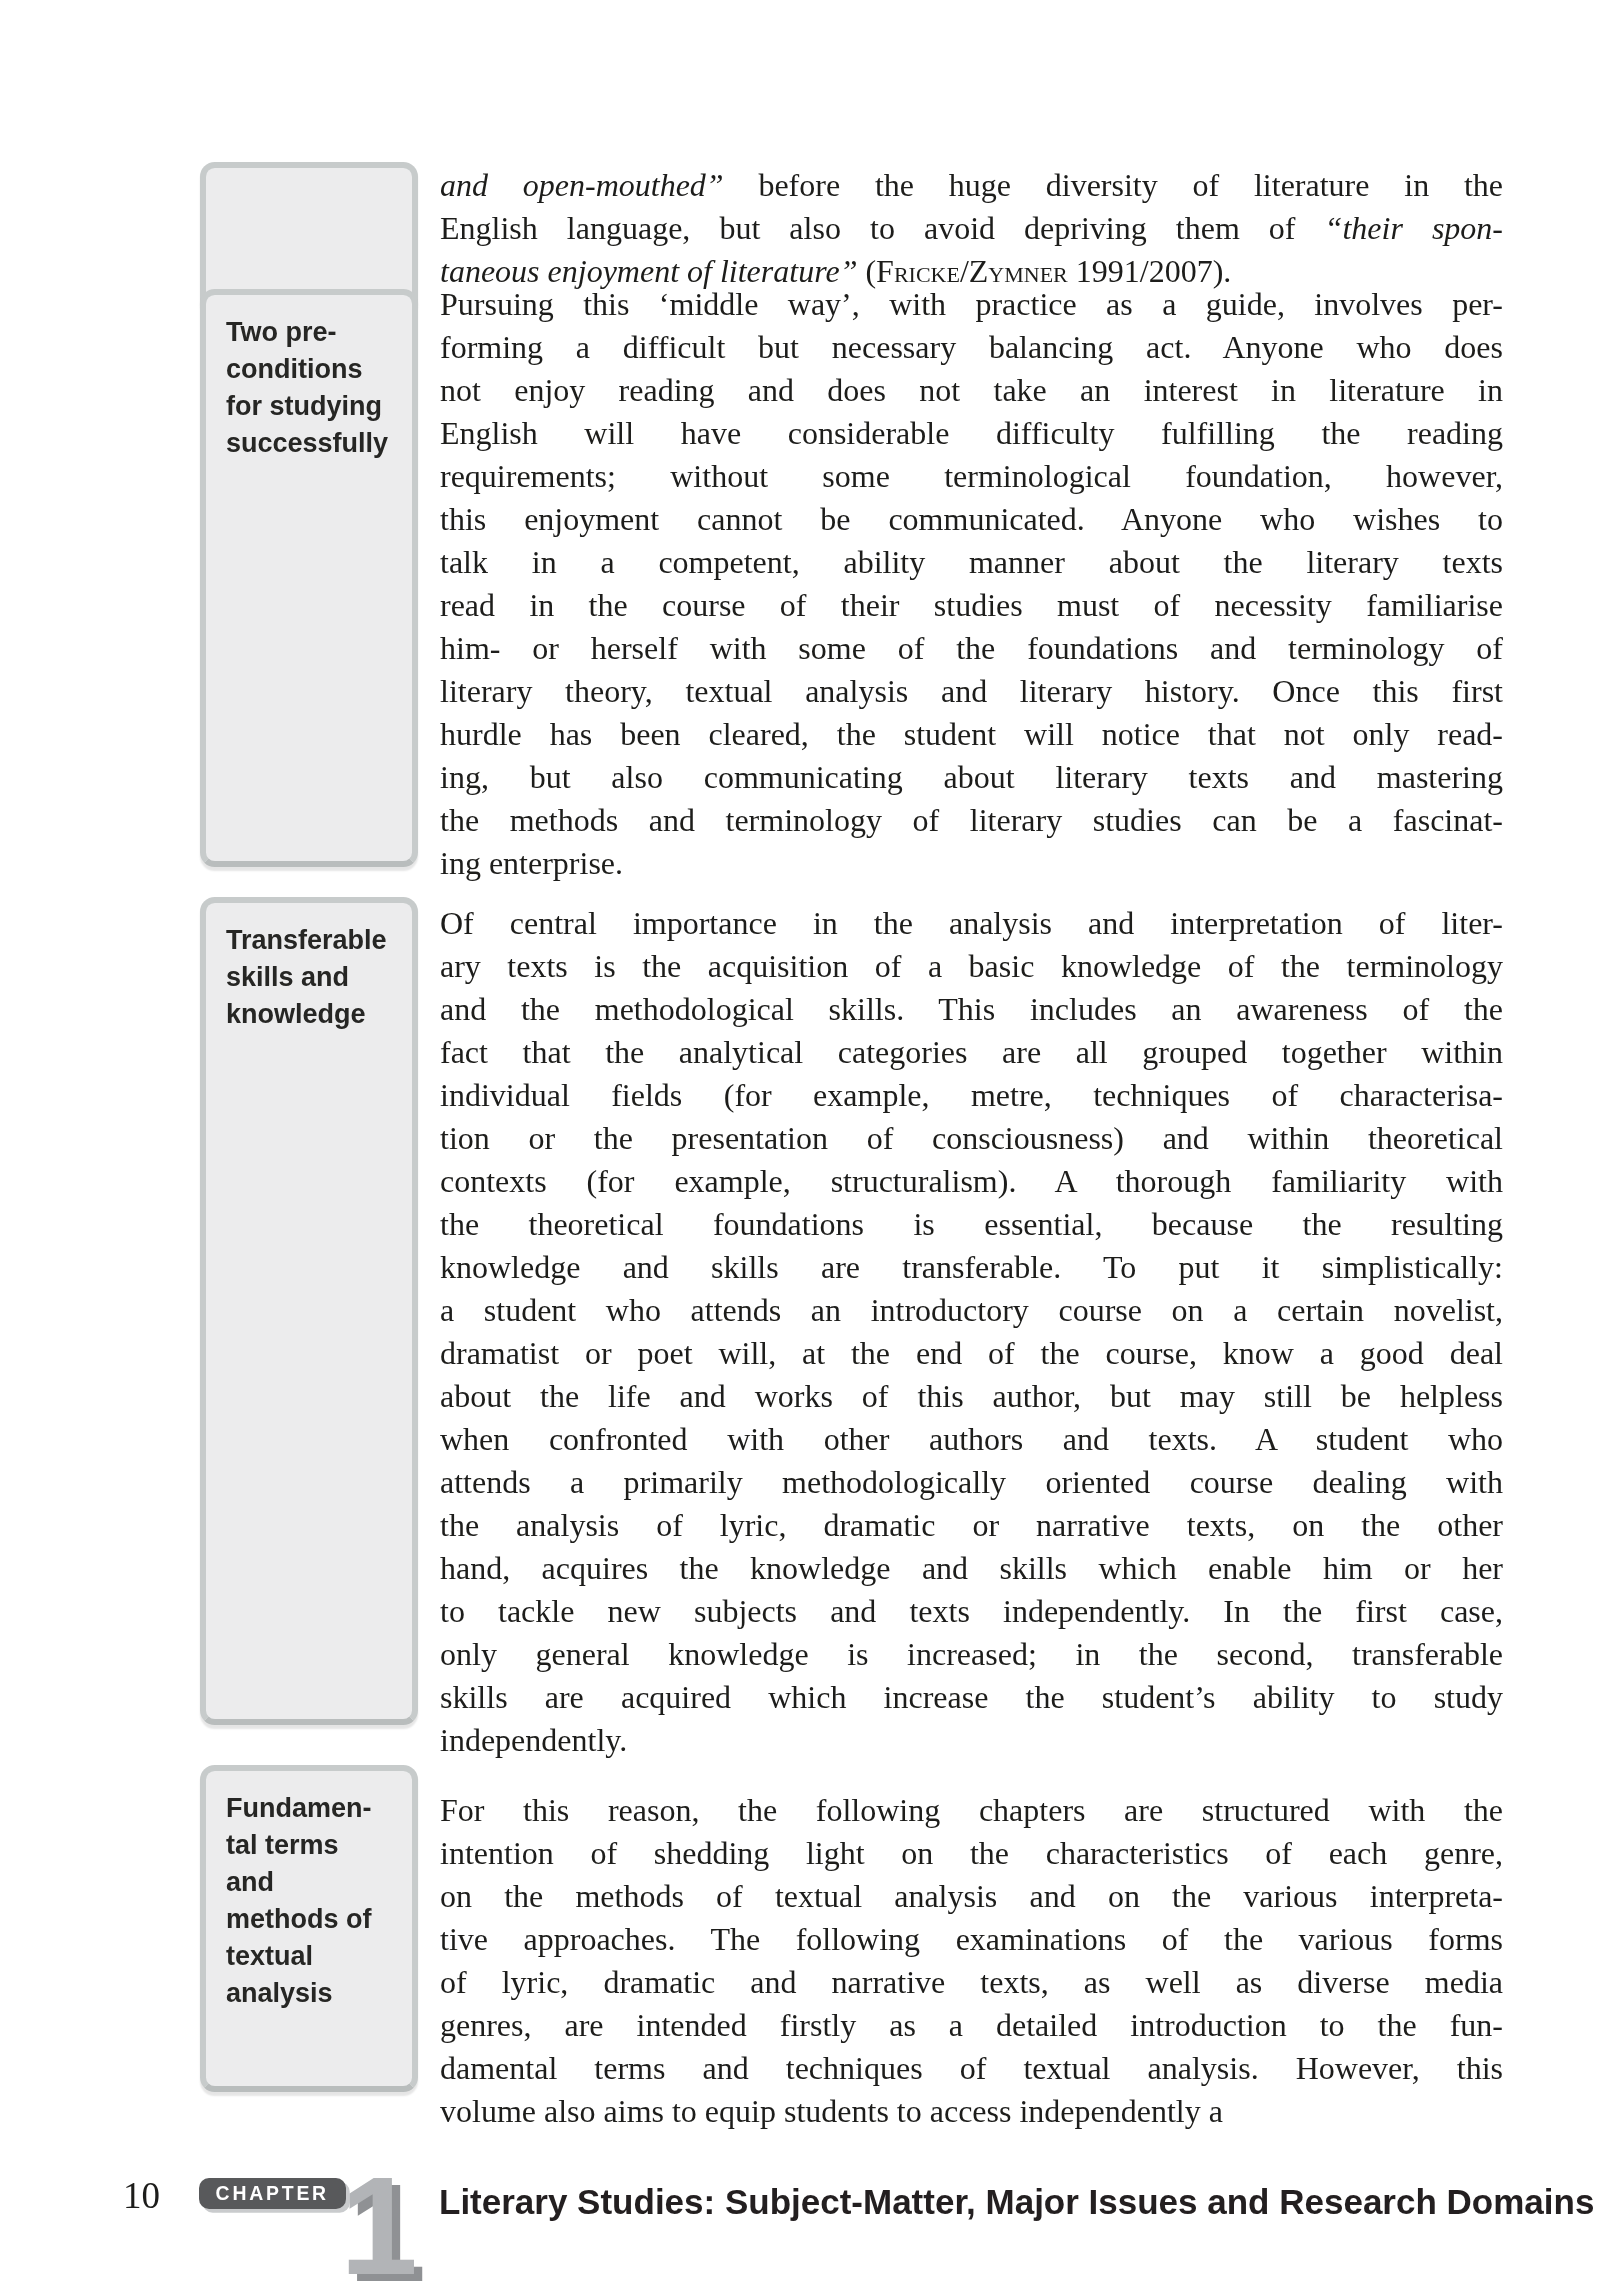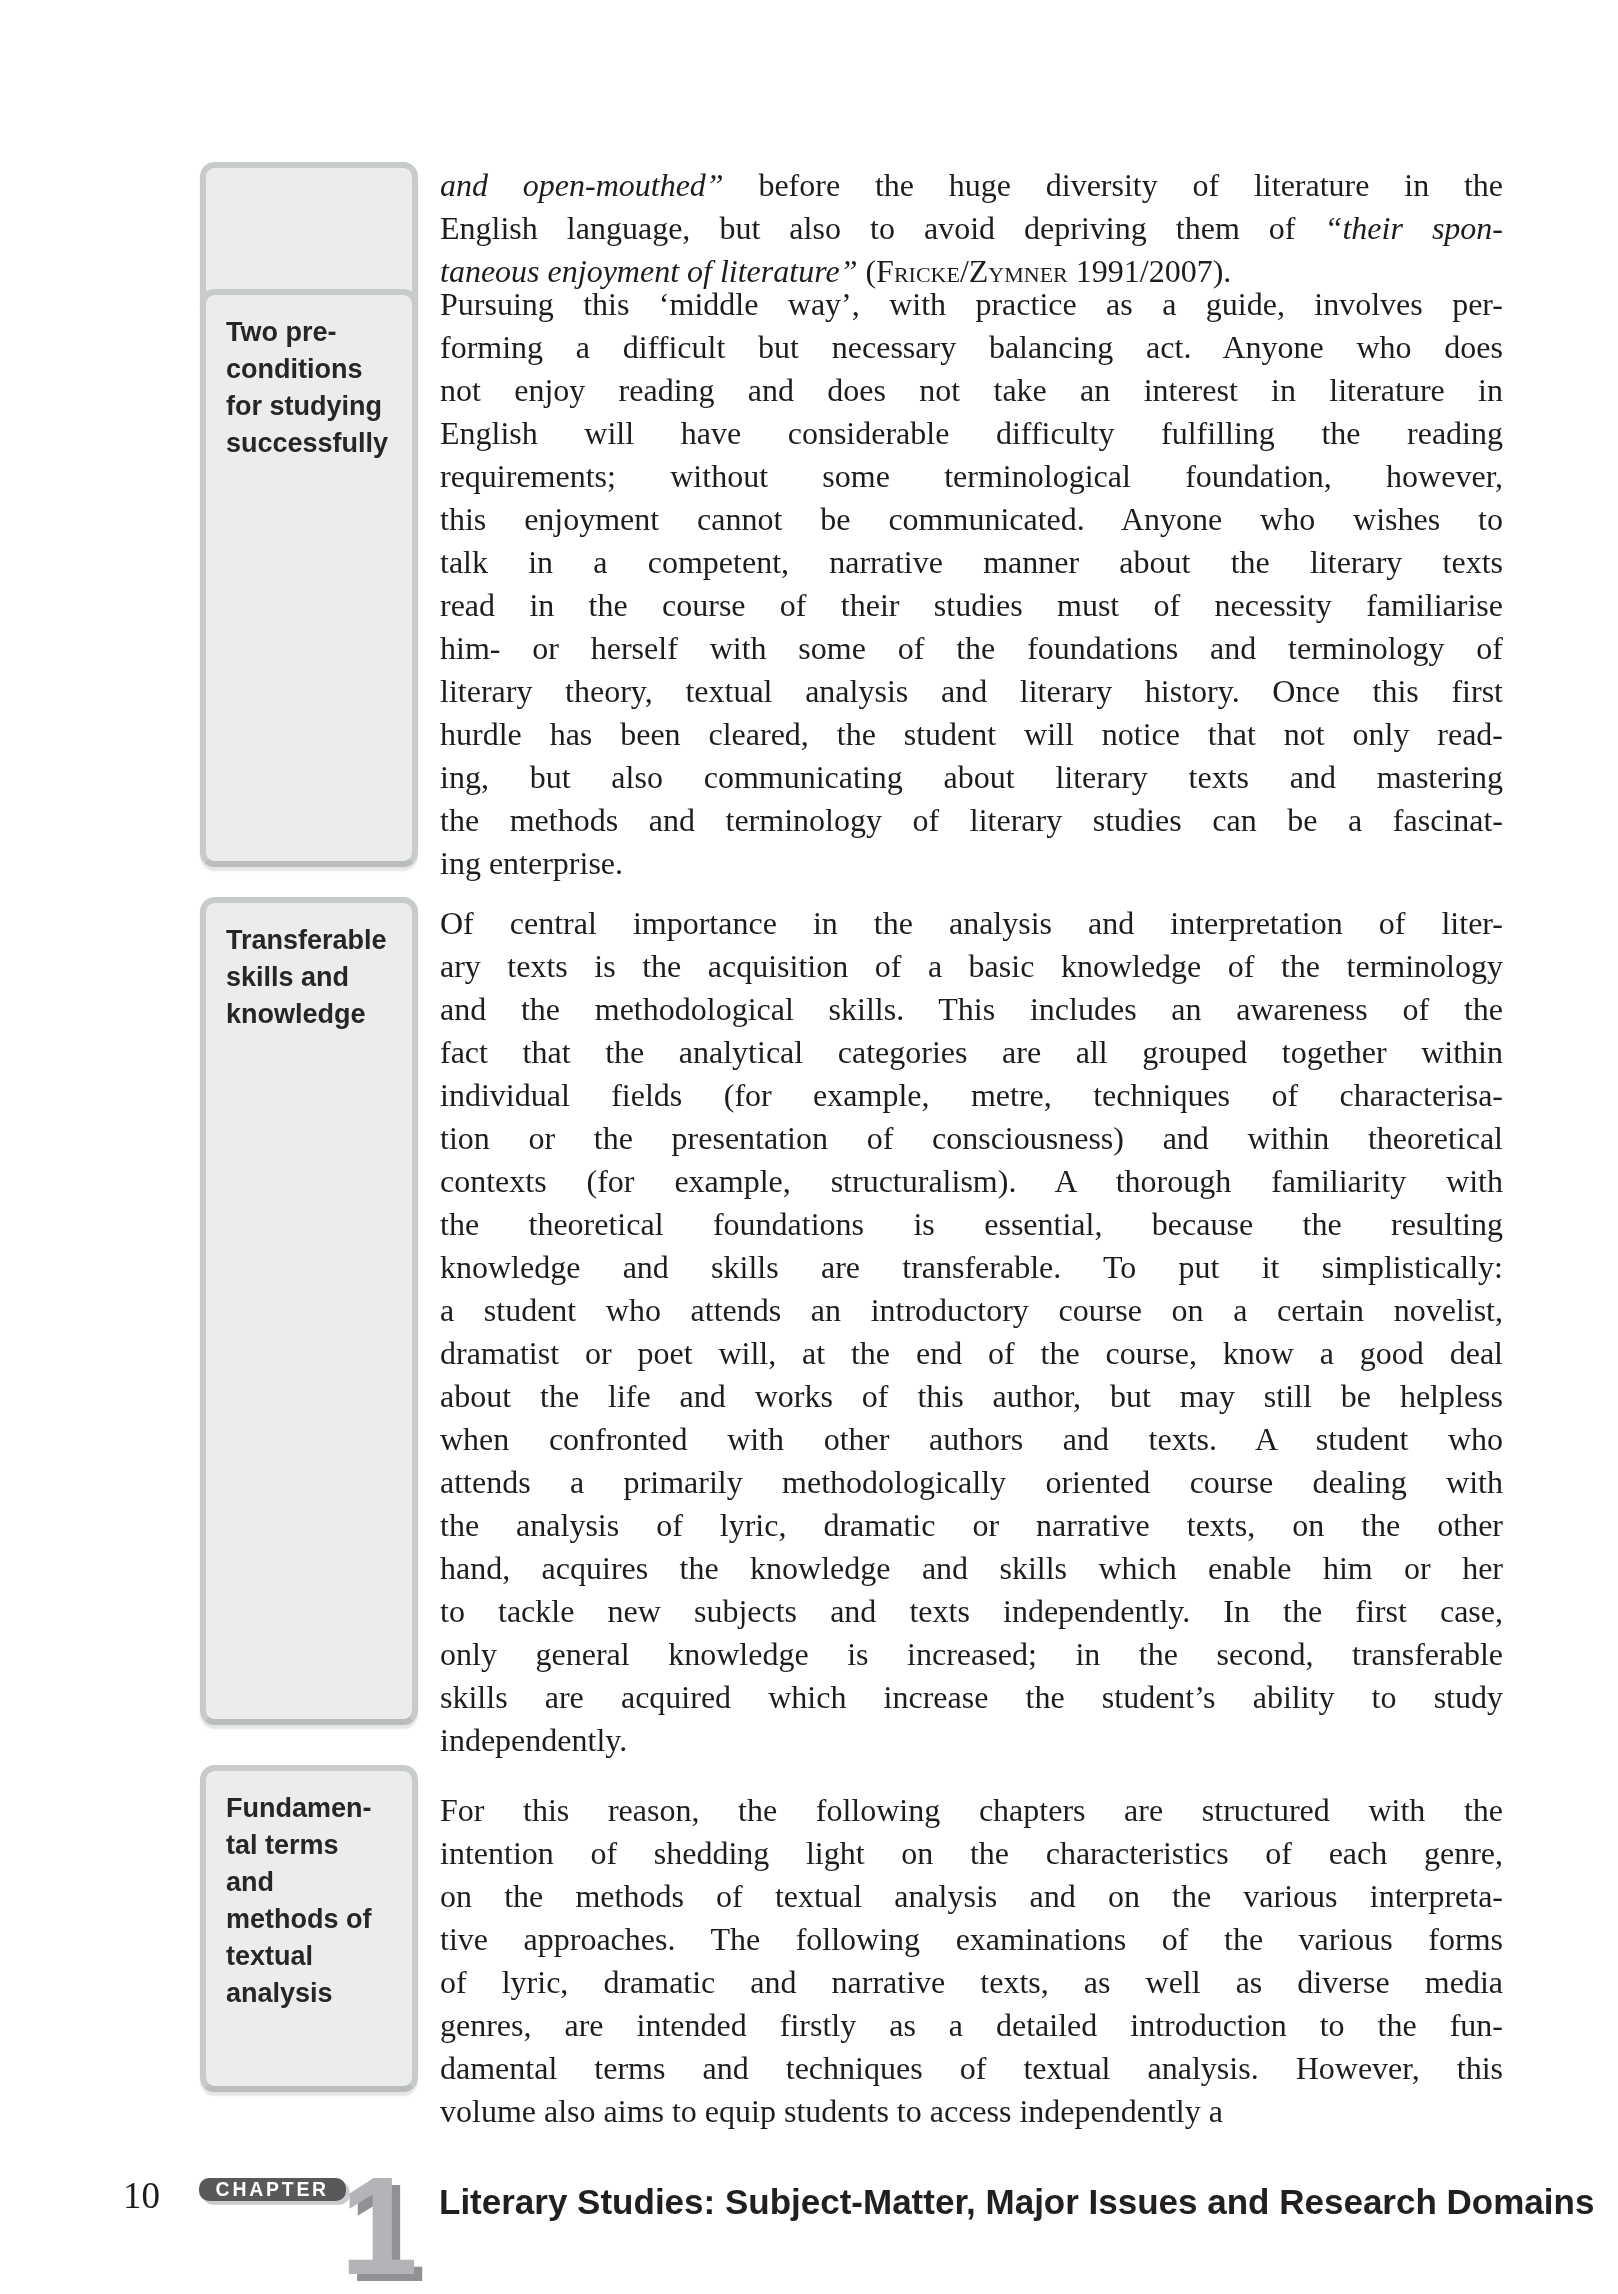--- a/index.html
+++ b/index.html
@@ -67,21 +67,21 @@
   .bline.lastline{text-align-last:left;}
   .it{font-style:italic;}
   .sc{font-variant:small-caps;}
 
   
   .page-num{
     position:absolute;left:123px;top:2174px;
     font-size:37px;color:var(--body-text);
   }
   .chapter-badge{
-    position:absolute;left:199px;top:2178px;height:23px;
+    position:absolute;left:199px;top:2178px;height:31px;
     display:flex;align-items:center;
     padding:0 16.6px;
     background:var(--badge-bg);
     border-radius:10px;
     box-shadow:3.7px 3.7px 0 #c9cbcd;
   }
   .chapter-badge span{
     font-family:"Liberation Sans", sans-serif;
     font-weight:bold;font-size:19.4px;letter-spacing:2.8px;
     color:var(--badge-text);
@@ -136,21 +136,21 @@
         <div class="bline"><span>English language, but also to avoid depriving them of </span><span class="it">“their spon-</span></div>
         <div class="bline lastline"><span class="it">taneous enjoyment of literature”</span><span> (</span><span class="sc">Fricke/Zymner</span><span> 1991/2007).</span></div>
       </div>
       <div class="para p1">
         <div class="bline"><span>Pursuing this ‘middle way’, with practice as a guide, involves per-</span></div>
         <div class="bline"><span>forming a difficult but necessary balancing act. Anyone who does</span></div>
         <div class="bline"><span>not enjoy reading and does not take an interest in literature in</span></div>
         <div class="bline"><span>English will have considerable difficulty fulfilling the reading</span></div>
         <div class="bline"><span>requirements; without some terminological foundation, however,</span></div>
         <div class="bline"><span>this enjoyment cannot be communicated. Anyone who wishes to</span></div>
-        <div class="bline"><span>talk in a competent, narrative manner about the literary texts</span></div>
+        <div class="bline"><span>talk in a competent, ability manner about the literary texts</span></div>
         <div class="bline"><span>read in the course of their studies must of necessity familiarise</span></div>
         <div class="bline"><span>him- or herself with some of the foundations and terminology of</span></div>
         <div class="bline"><span>literary theory, textual analysis and literary history. Once this first</span></div>
         <div class="bline"><span>hurdle has been cleared, the student will notice that not only read-</span></div>
         <div class="bline"><span>ing, but also communicating about literary texts and mastering</span></div>
         <div class="bline"><span>the methods and terminology of literary studies can be a fascinat-</span></div>
         <div class="bline lastline"><span>ing enterprise.</span></div>
       </div>
       <div class="para p2">
         <div class="bline"><span>Of central importance in the analysis and interpretation of liter-</span></div>

